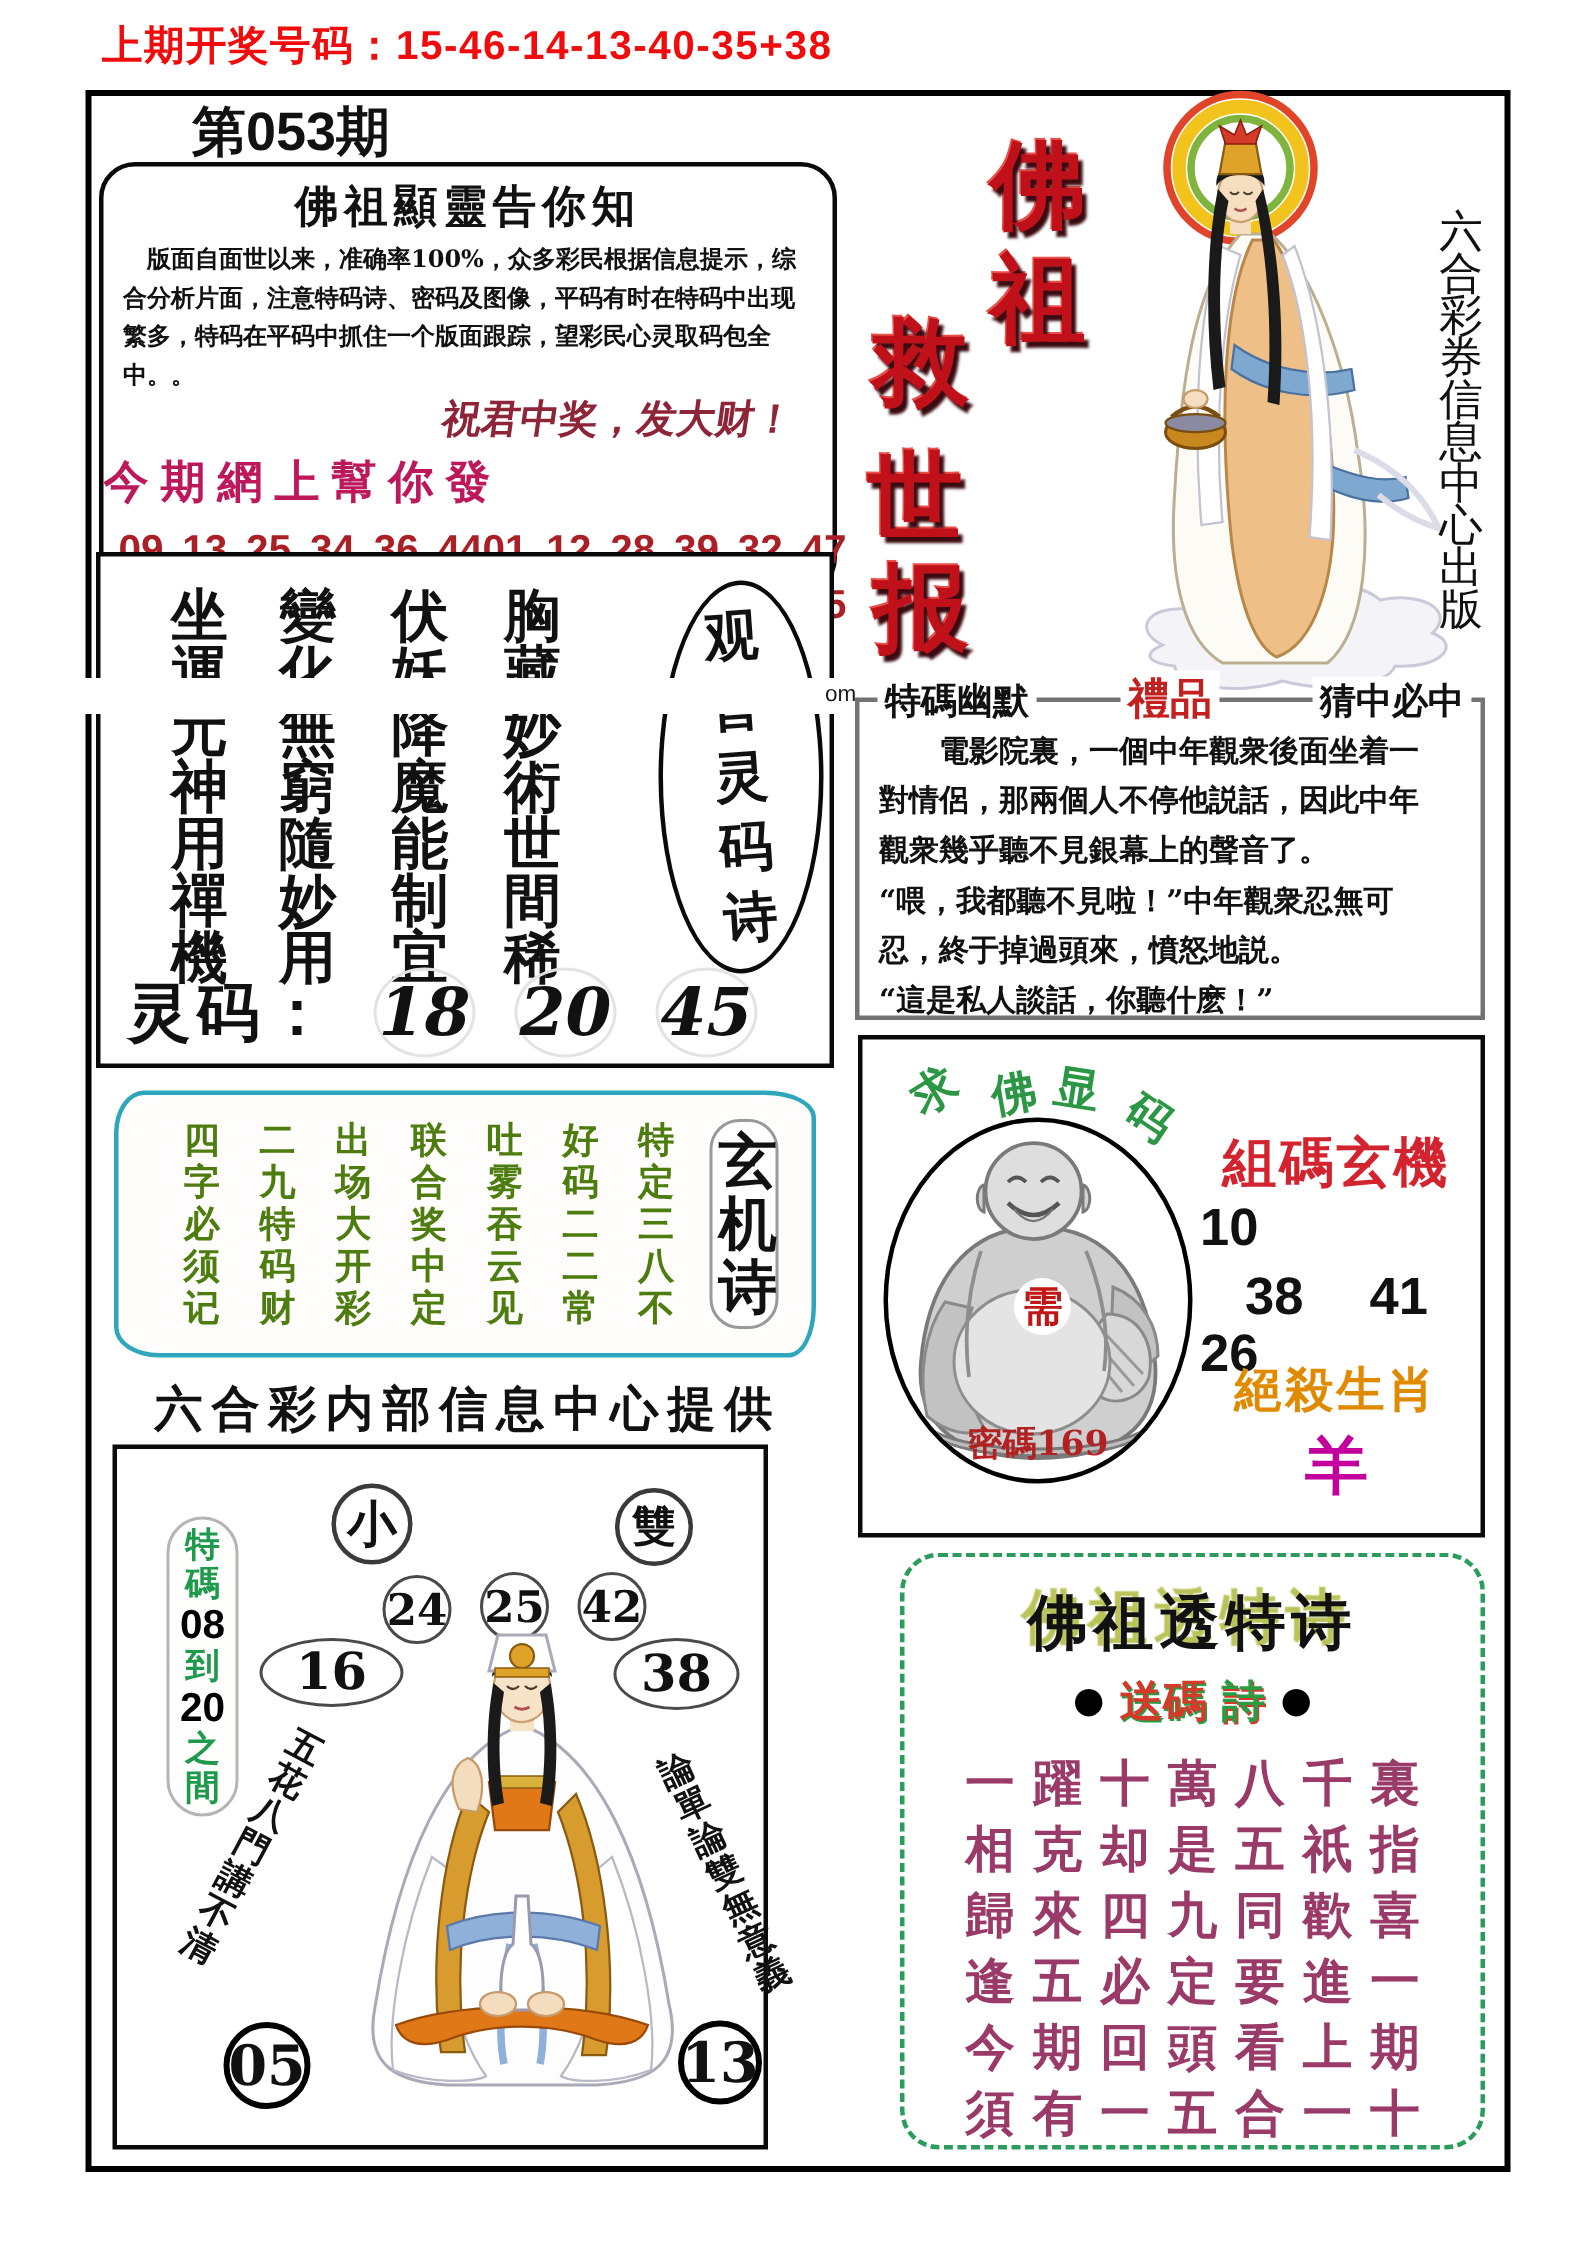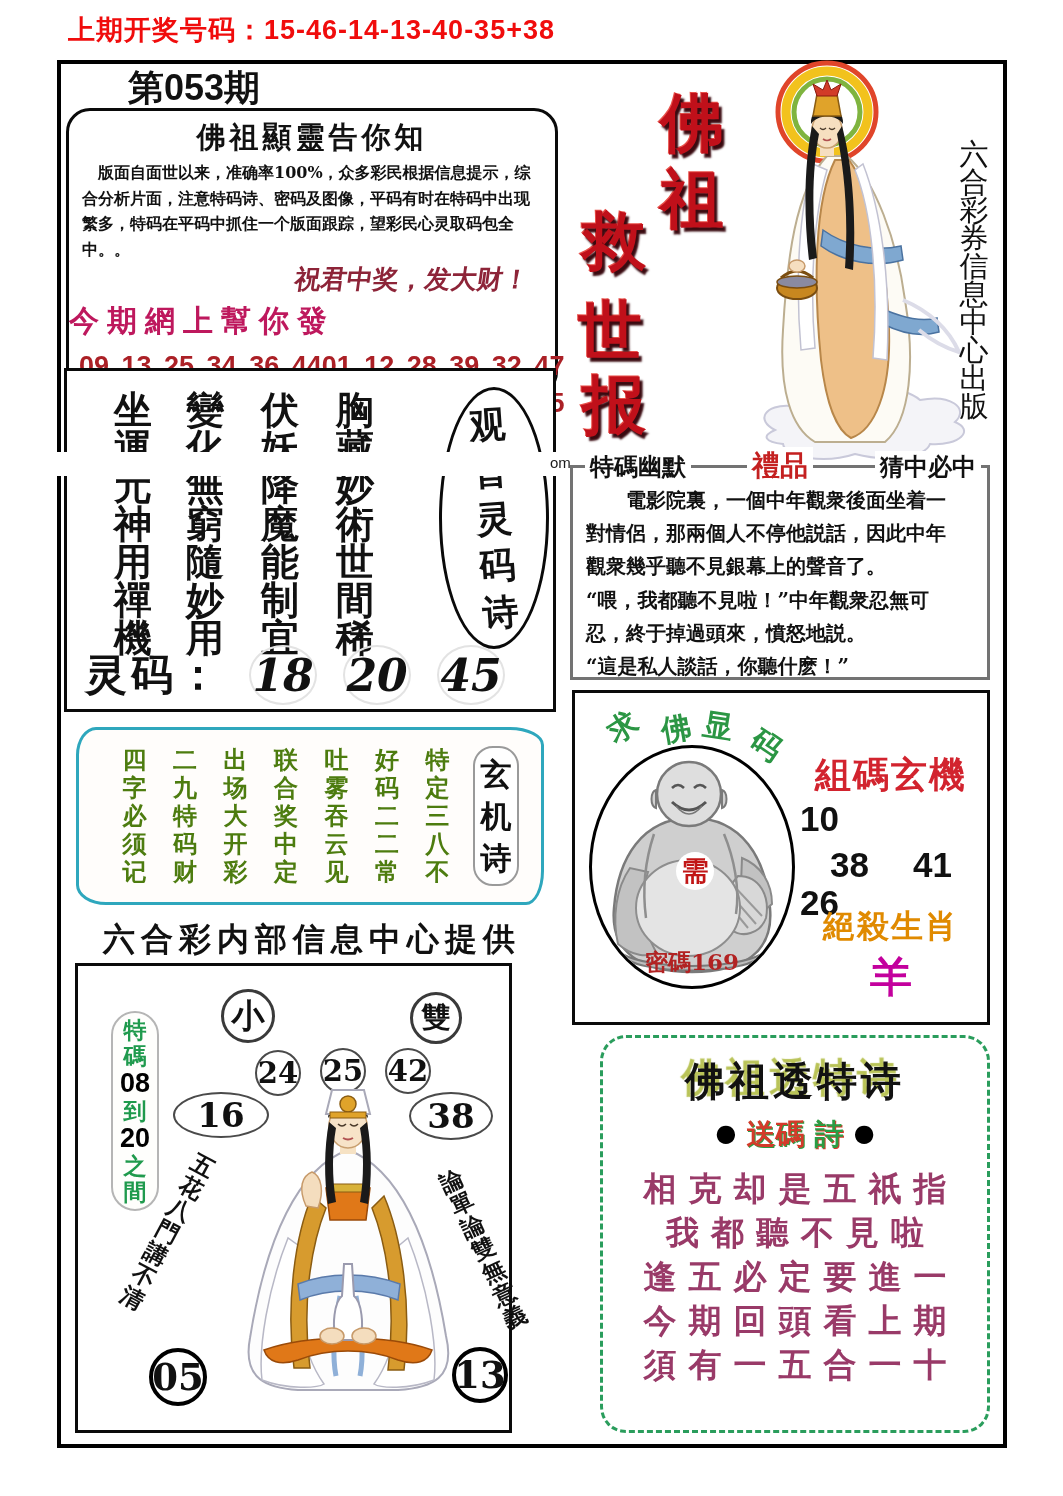--- a/index.html
+++ b/index.html
@@ -43,21 +43,21 @@
   .ring-num{display:inline-flex;align-items:center;justify-content:center;width:64px;height:56px;
     border:2px solid #e3e3e3;border-radius:50%;font-size:44px;font-weight:bold;font-style:italic;}
 
   
   #xuanji-box{left:76px;top:727px;width:468px;height:178px;border:3px solid #2ea7bd;box-sizing:border-box;
     border-radius:20px 34px 18px 30px / 28px 18px 34px 20px;background:#fffdfb;}
   #xuanji-cols{position:absolute;left:42px;top:16px;width:330px;height:146px;display:flex;justify-content:space-between;}
   .x-col{width:27px;font-size:24px;font-weight:bold;line-height:28px;word-break:break-all;color:#4d7c0f;text-align:center;}
   #xuanji-label{position:absolute;right:22px;top:16px;width:46px;height:140px;border:2px solid #9a9a9a;
     border-radius:20px;box-sizing:border-box;display:flex;align-items:center;justify-content:center;background:#fff;}
-  #xuanji-label .v-label{width:34px;font-size:31px;font-weight:bold;line-height:42px;word-break:break-all;text-align:center;}
+  #xuanji-label .v-label{width:34px;font-size:39px;font-weight:bold;line-height:42px;word-break:break-all;text-align:center;}
 
   #provider-heading{left:66px;top:918px;width:492px;text-align:center;font-size:32px;font-weight:bold;letter-spacing:6px;}
 
   
   #inner-box{left:75px;top:963px;width:437px;height:470px;border:3px solid #0a0a0a;box-sizing:border-box;background:#fff;}
   #inner-pill{position:absolute;left:33px;top:45px;width:48px;height:200px;border:2px solid #b5b5b5;
     border-radius:26px;box-sizing:border-box;display:flex;flex-direction:column;align-items:center;justify-content:center;background:#fefefc;}
   #inner-pill span{display:block;text-align:center;}
   .pill-g{color:#1f9a4d;font-size:23px;font-weight:bold;line-height:26px;width:24px;word-break:break-all;}
   .pill-b{color:#000;font-size:27px;font-weight:bold;line-height:29px;font-family:"Liberation Sans",sans-serif;}
@@ -357,22 +357,23 @@
 
 <div class="abs" id="toute-box">
   <div id="toute-title">佛祖透特诗</div>
   <div id="toute-sub">
     <span class="bullet">●</span>
     <span class="sub-red">送碼</span>
     <span class="sub-green">詩</span>
     <span class="bullet">●</span>
   </div>
   <div id="toute-poem">
+    <div>一躍十萬八千裏</div>
     <div>相克却是五祇指</div>
-    <div>我都聽不見啦</div>
+    <div>歸來四九同歡喜</div>
     <div>逢五必定要進一</div>
     <div>今期回頭看上期</div>
     <div>須有一五合一十</div>
   </div>
 </div>
 
 <div class="abs" id="wm-strip"></div>
 <div class="abs" id="wm-text">om</div>
 
 </body></html>

